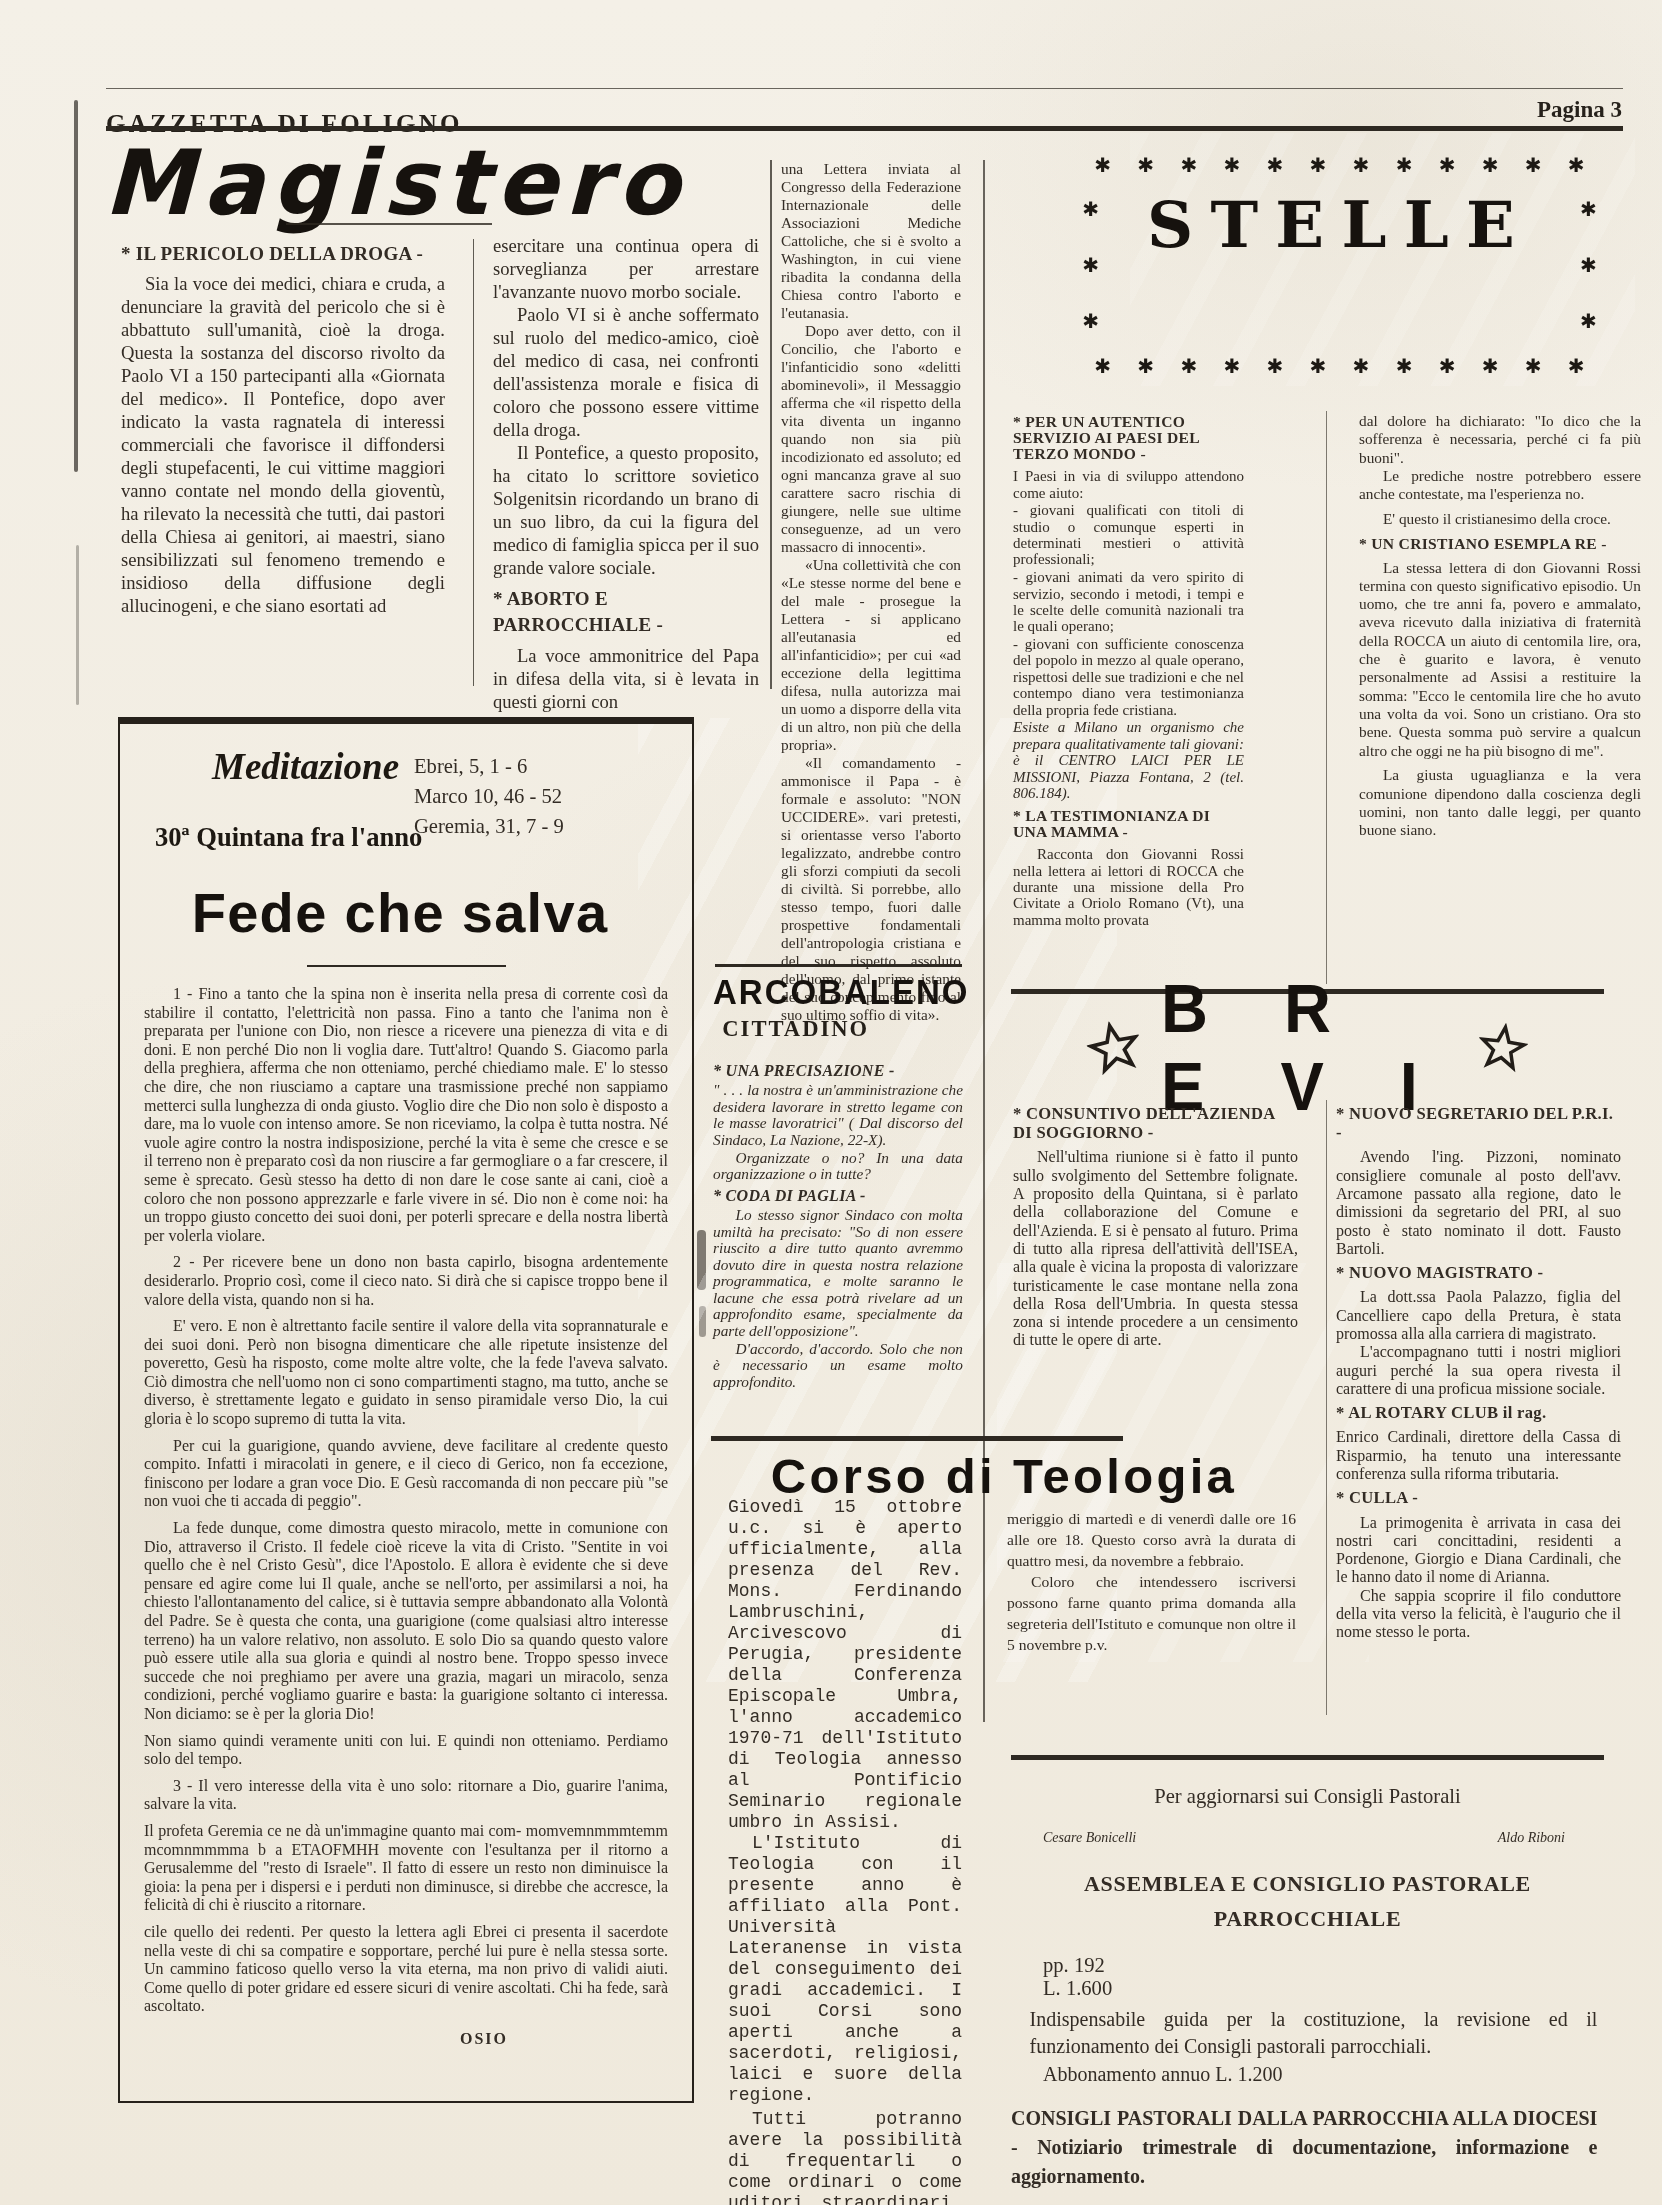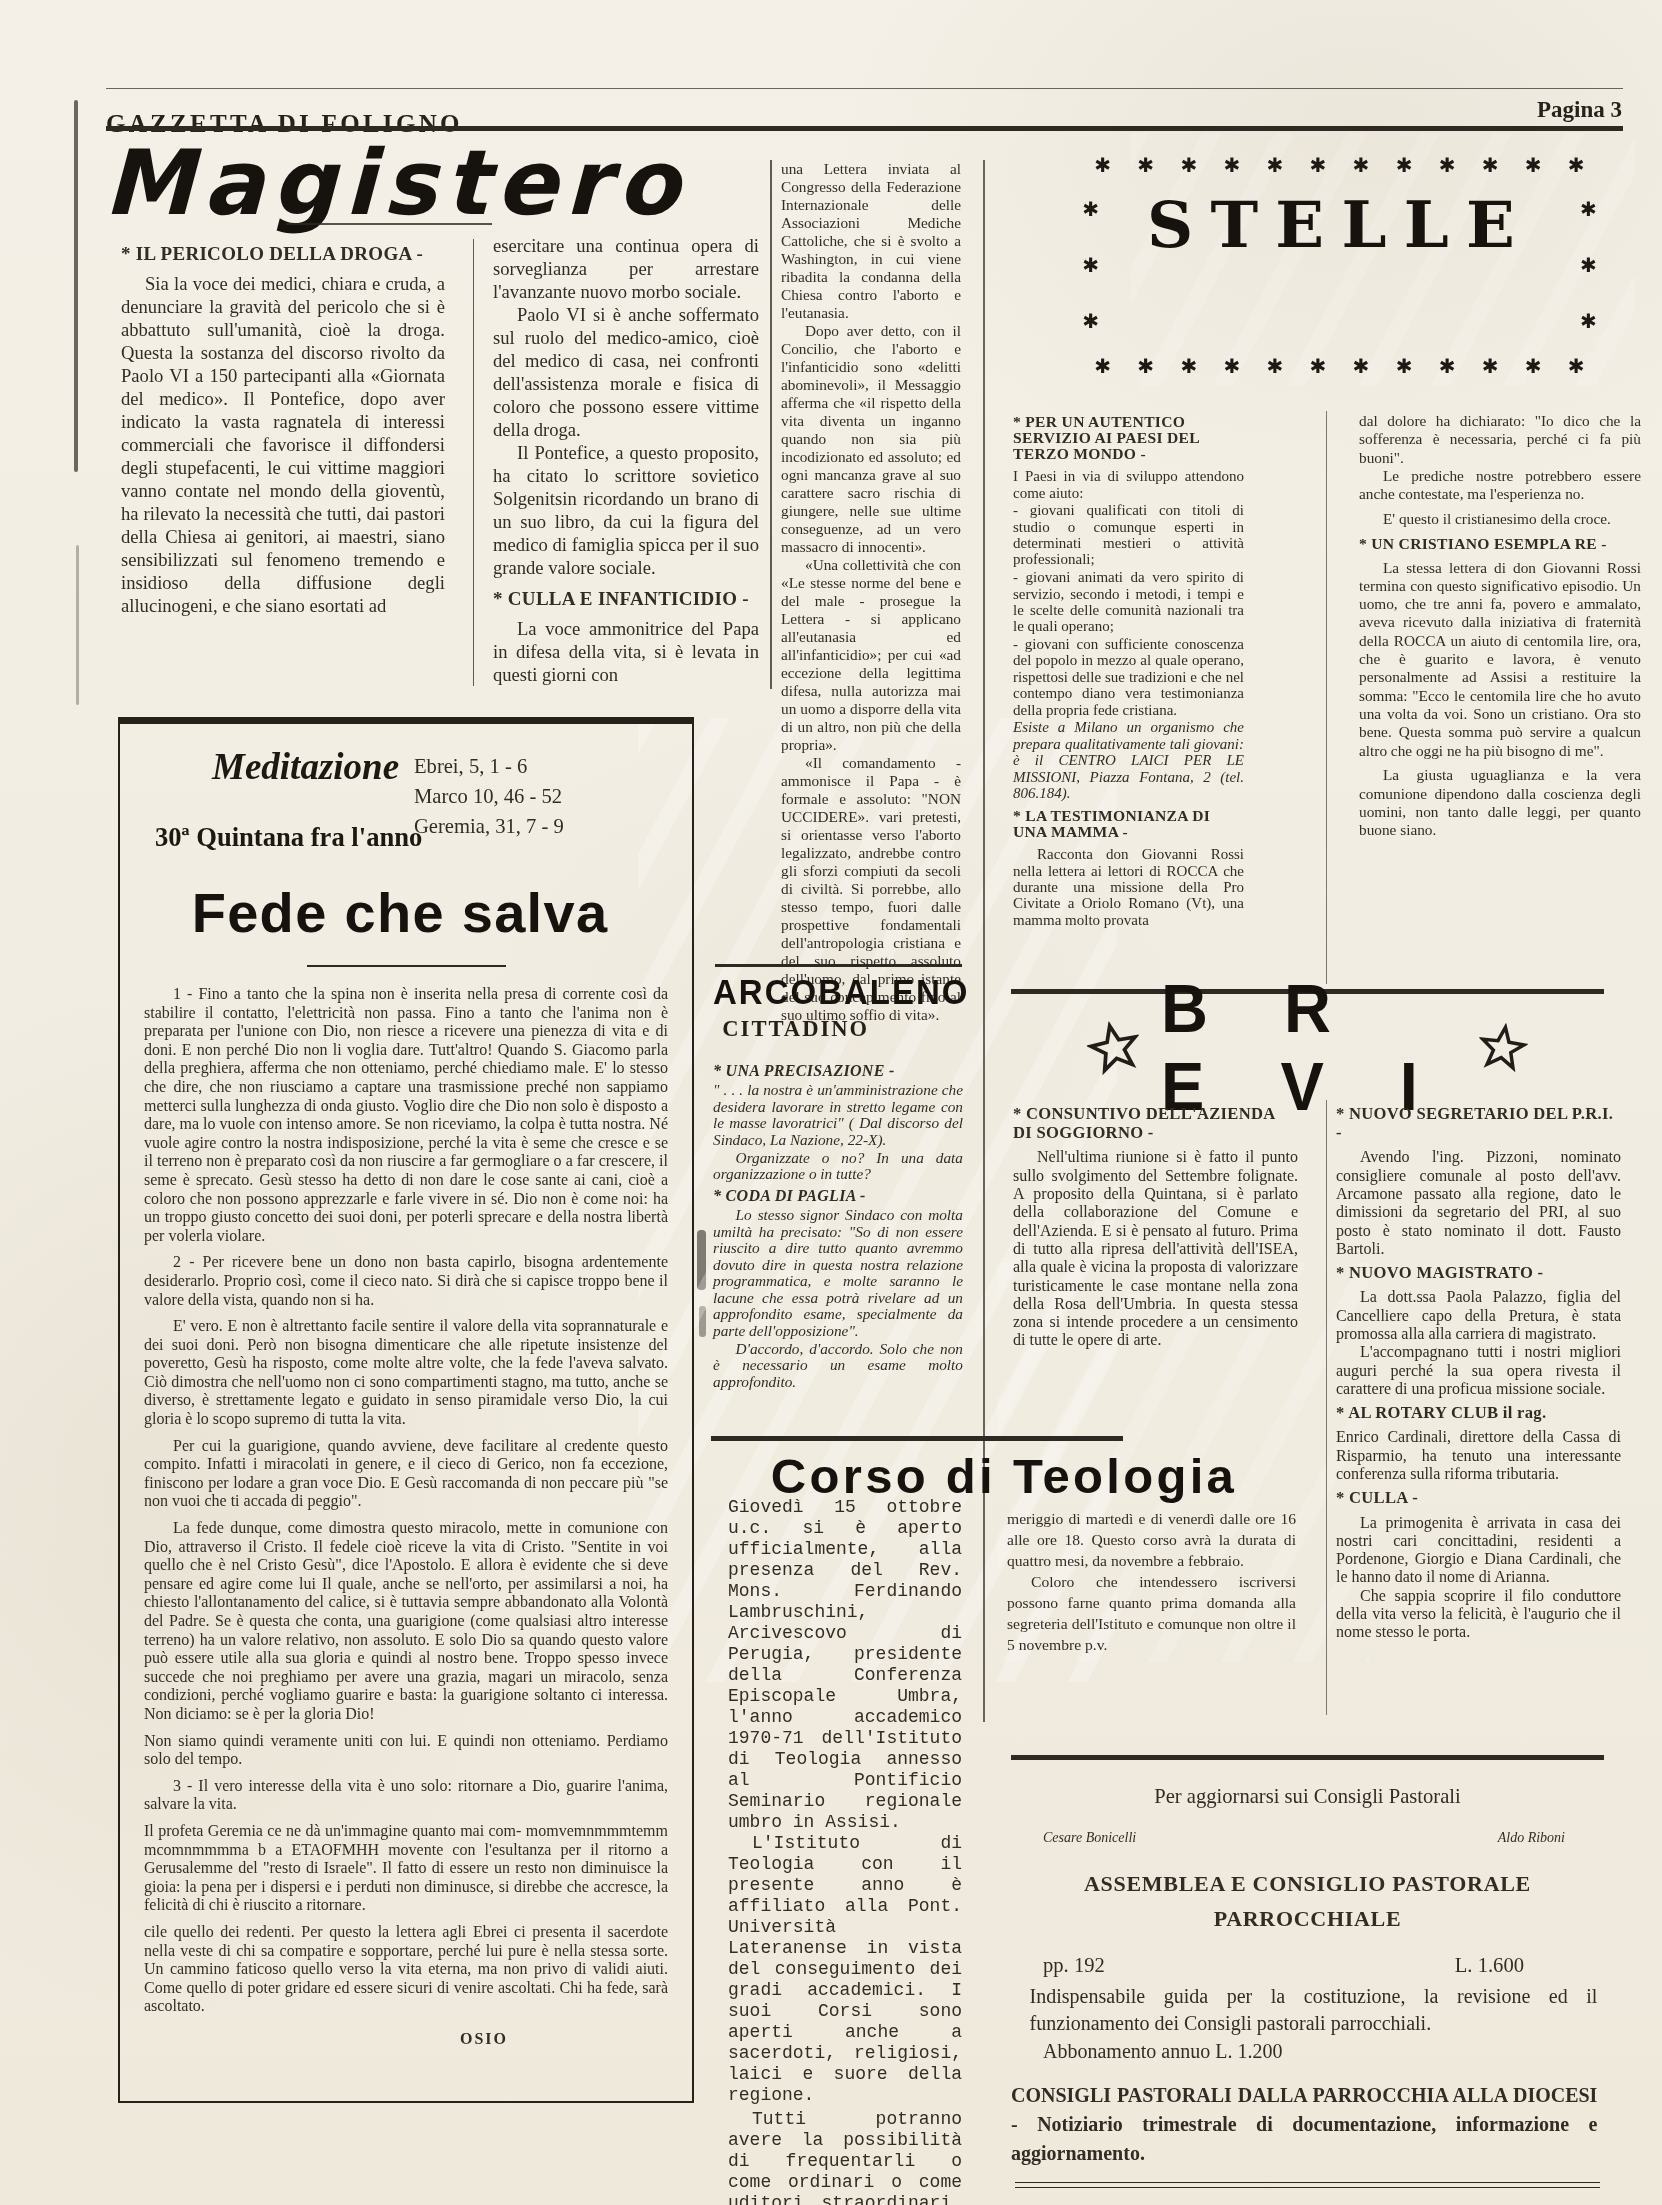--- a/index.html
+++ b/index.html
@@ -86,21 +86,21 @@
   #brevi-left{left:1013px;top:1100px;width:285px;font-size:16px;line-height:18.3px;}
   #brevi-right{left:1336px;top:1100px;width:285px;font-size:16px;line-height:18.3px;}
   #brevi-left .b-h,#brevi-right .b-h{font-size:16.6px;letter-spacing:0.3px;margin:5.3px 0 6.6px;}
   
   #adbox{position:absolute;left:1011px;top:1755px;width:593px;font-size:20px;}
   .ad-rule{height:4.7px;background:#2e2922;margin-bottom:25px;}
   .ad-kicker{text-align:center;font-size:20.6px;margin-bottom:22.6px;}
   .ad-authors{display:flex;justify-content:space-between;font-style:italic;font-size:14px;
     padding:0 39px 0 32px;margin-bottom:20px;margin-top:12px;}
   .ad-title{text-align:center;font-weight:bold;font-size:22px;letter-spacing:0.7px;line-height:35px;}
-  .ad-row{display:flex;justify-content:space-between;font-size:20.6px;padding:0 80px 0 32px;margin:17.3px 0 6.6px;}
+  .ad-row{display:flex;justify-content:space-between;font-size:20.6px;padding:0 80px 0 32px;margin:17.3px 0 6.6px;flex-direction:column;}
   .ad-desc{text-align:justify;padding:0 6.6px 0 18.6px;line-height:26.6px;}
   .ad-sub{padding:4px 0 0 32px;margin-bottom:17.3px;}
   .ad-series{text-align:justify;font-weight:bold;padding:0 6.6px 0 0;line-height:29px;margin-bottom:14.6px;}
   .ad-thinrule{height:5.3px;border-top:1.3px solid #2e2922;border-bottom:1.3px solid #2e2922;margin:0 4px 12px;}
 </style>
 </head>
 <body>
 
 <div class="page">
 
@@ -124,21 +124,21 @@
 
   <div class="b-h">*  IL  PERICOLO  DELLA DROGA -</div>
       <div class="b-p">Sia la voce dei medici, chiara e cruda, a denunciare la gravità del pericolo che si è abbattuto sull'umanità, cioè la droga. Questa la sostanza del discorso rivolto da Paolo VI a 150 partecipanti alla «Giornata del medico». Il Pontefice, dopo aver indicato la vasta ragnatela di interessi commerciali che favorisce il diffondersi degli stupefacenti, le cui vittime maggiori vanno contate nel mondo della gioventù, ha rilevato la necessità che tutti, dai pastori della Chiesa ai genitori, ai maestri, siano sensibilizzati sul fenomeno tremendo e insidioso della diffusione degli allucinogeni, e che siano esortati ad</div>
     </div>
   <div class="vrule" style="left:473px;top:239px;width:1.3px;height:447px;opacity:.75;"></div>
   <div class="col" id="mag-col2">
 
   <div class="b-pn">esercitare una continua opera di sorveglianza per arrestare l'avanzante nuovo morbo sociale.</div>
       <div class="b-p">Paolo VI si è anche soffermato sul ruolo del medico-amico, cioè del medico di casa, nei confronti dell'assistenza morale e fisica di coloro che possono essere vittime della droga.</div>
       <div class="b-p">Il Pontefice, a questo proposito, ha citato lo scrittore sovietico Solgenitsin ricordando un brano di un suo libro, da cui la figura del medico di famiglia spicca per il suo grande valore sociale.</div>
-      <div class="b-h">* CULLA E INFANTICIDIO -</div>
+      <div class="b-h">* ABORTO E PARROCCHIALE -</div>
       <div class="b-p">La voce ammonitrice del Papa in difesa della vita, si è levata in questi giorni con</div>
     </div>
   <div class="vrule" style="left:770px;top:160px;width:2px;height:529px;opacity:.75;"></div>
   <div class="col" id="mid-upper">
 
   <div class="b-pn">una Lettera inviata al Congresso della Federazione Internazionale delle Associazioni Mediche Cattoliche, che si è svolto a Washington, in cui viene ribadita la condanna della Chiesa contro l'aborto e l'eutanasia.</div>
       <div class="b-p">Dopo aver detto, con il Concilio, che l'aborto e l'infanticidio sono «delitti abominevoli», il Messaggio afferma che «il rispetto della vita diventa un inganno quando non sia più incodizionato ed assoluto; ed ogni mancanza grave al suo carattere sacro rischia di giungere, nelle sue ultime conseguenze, ad un vero massacro di innocenti».</div>
       <div class="b-p">«Una collettività che con «Le stesse norme del bene e del male - prosegue la Lettera - si applicano all'eutanasia ed all'infanticidio»; per cui «ad eccezione della legittima difesa, nulla autorizza mai un uomo a disporre della vita di un altro, non più che della propria».</div>
       <div class="b-p">«Il comandamento - ammonisce il Papa - è formale e assoluto: "NON UCCIDERE». vari pretesti, si orientasse verso l'aborto legalizzato, andrebbe contro gli sforzi compiuti da secoli di civiltà. Si porrebbe, allo stesso tempo, fuori dalle prospettive fondamentali dell'antropologia cristiana e del suo rispetto assoluto dell'uomo, dal primo istante del suo concepimento fino al suo ultimo soffio di vita».</div>
     </div>

